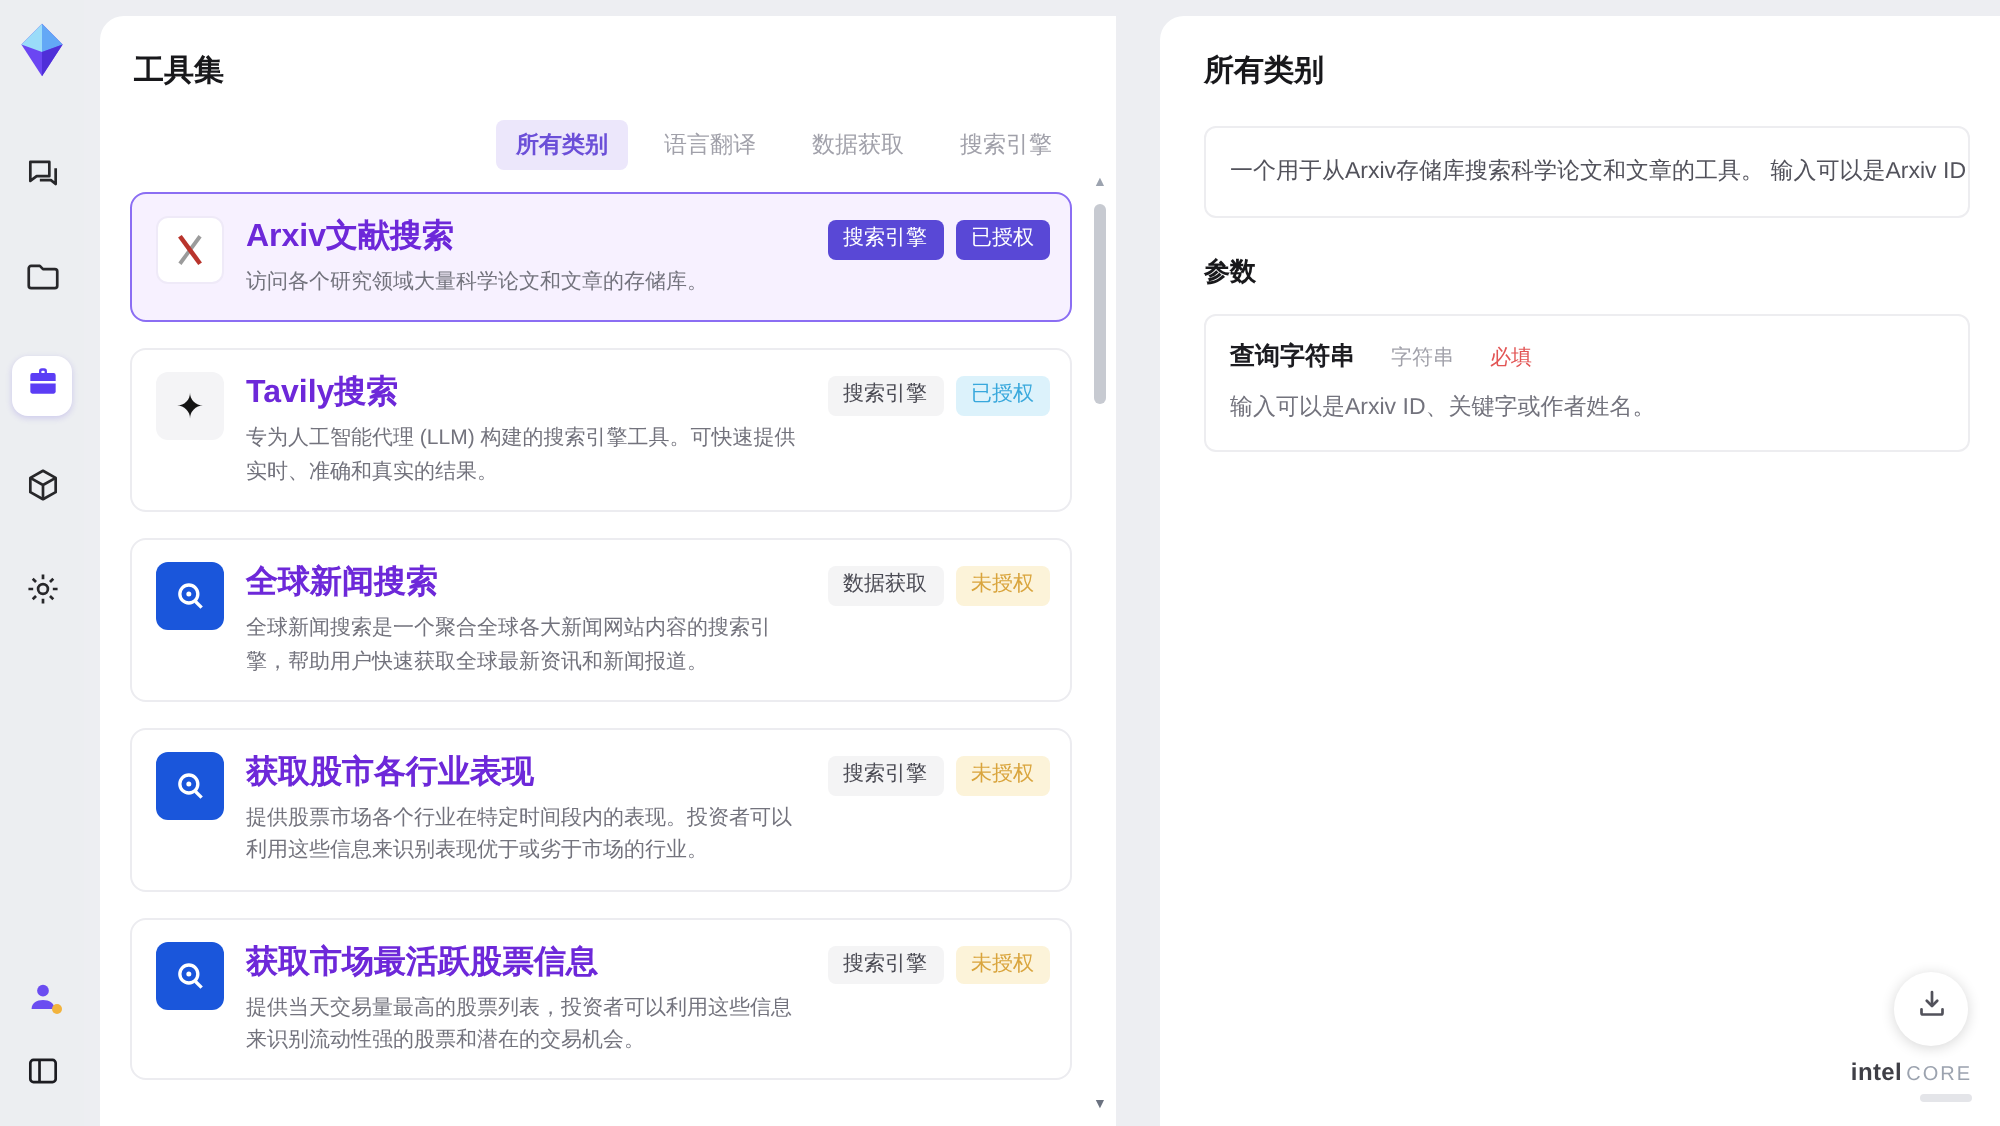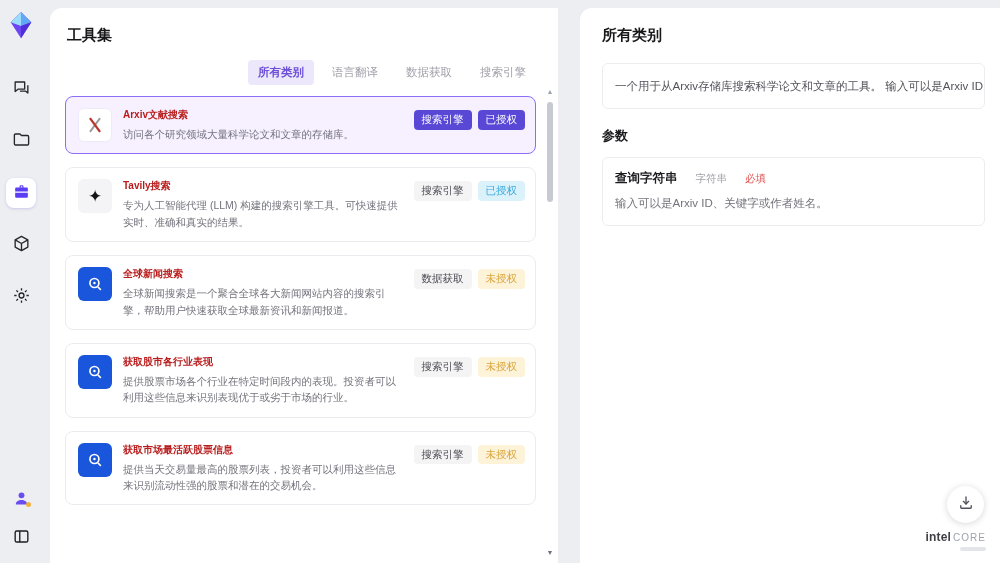--- a/index.html
+++ b/index.html
@@ -57,21 +57,21 @@
   .card.selected { background:#f7f1ff; border:1.5px solid #8b6ef3; }
   .card-icon {
     width:34px; height:34px; border-radius:6px; flex:none; margin-right:11px;
     display:flex; align-items:center; justify-content:center; overflow:hidden;
   }
   .icon-white { background:#ffffff; border:1px solid #efeaf8; }
   .icon-blue  { background:#1a56db; }
   .icon-light { background:#f4f4f6; }
   .star-glyph { font-size:17px; color:#141414; line-height:1; }
   .card-main { flex:1; min-width:0; padding-right:10px; }
-  .card-title { font-size:10px; font-weight:bold; margin-bottom:4px; color:#b91c1c; }
+  .card-title { font-size:16px; font-weight:bold; margin-bottom:4px; color:#6d28d9; }
   .card-desc  { font-size:10.5px; color:#73737d; line-height:1.56; }
   .card-tags { display:flex; gap:6px; flex:none; align-items:flex-start; margin-top:2px; }
   .tag {
     font-size:10.5px; padding:3px 8px; border-radius:4px; white-space:nowrap; line-height:1.3;
   }
   .tag.cat    { background:#f4f4f5; color:#4b4b54; }
   .tag.purple { background:#5948d6; color:#fff; }
   .tag.ok     { background:#dcf2fb; color:#38a8dc; }
   .tag.no     { background:#fcf3d9; color:#d9a43c; }
 

